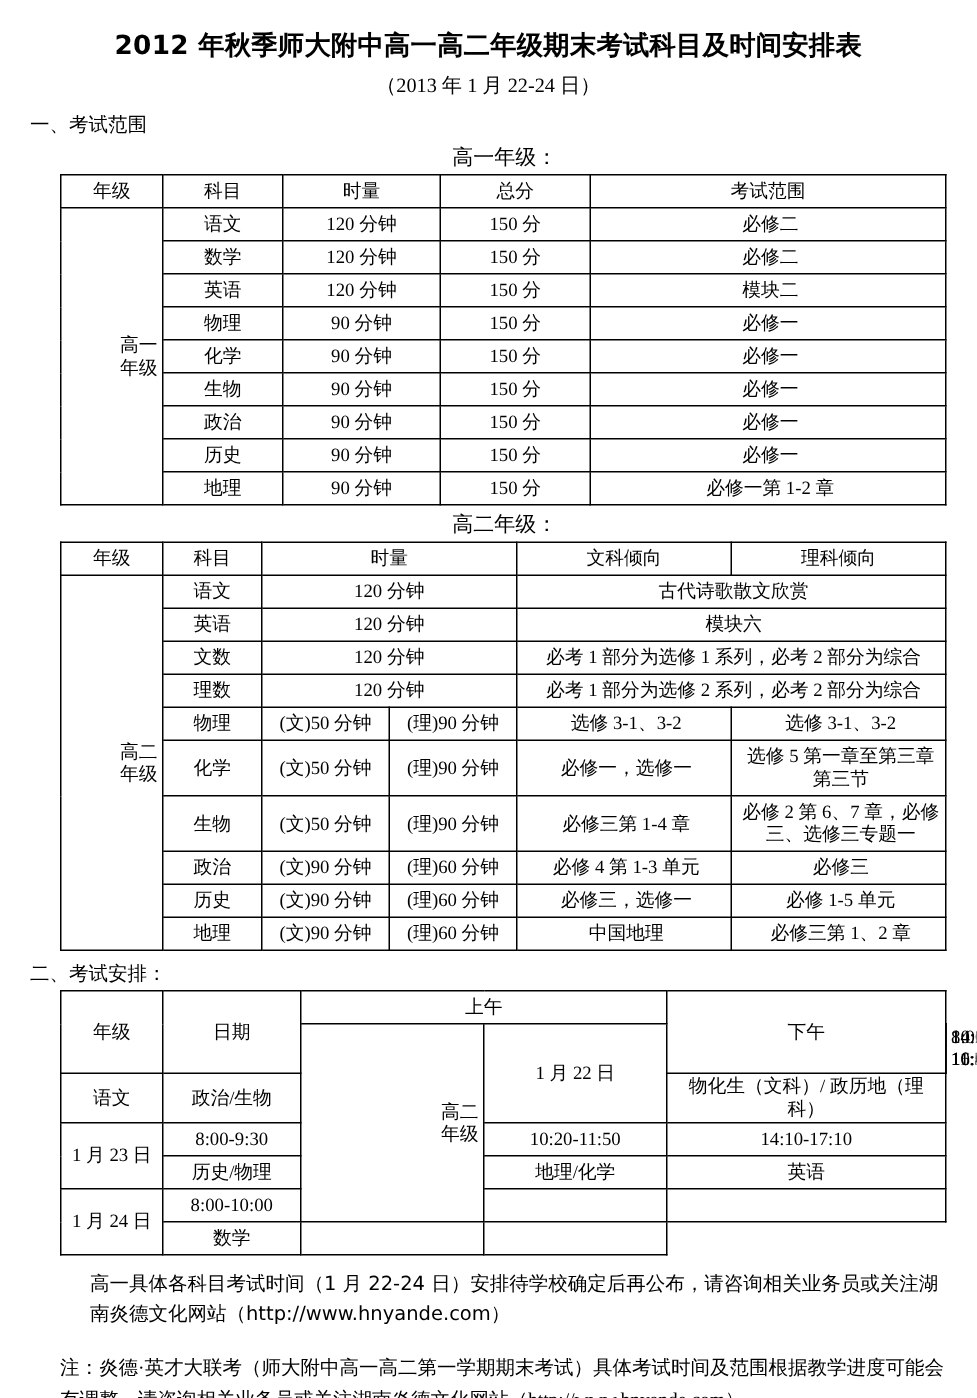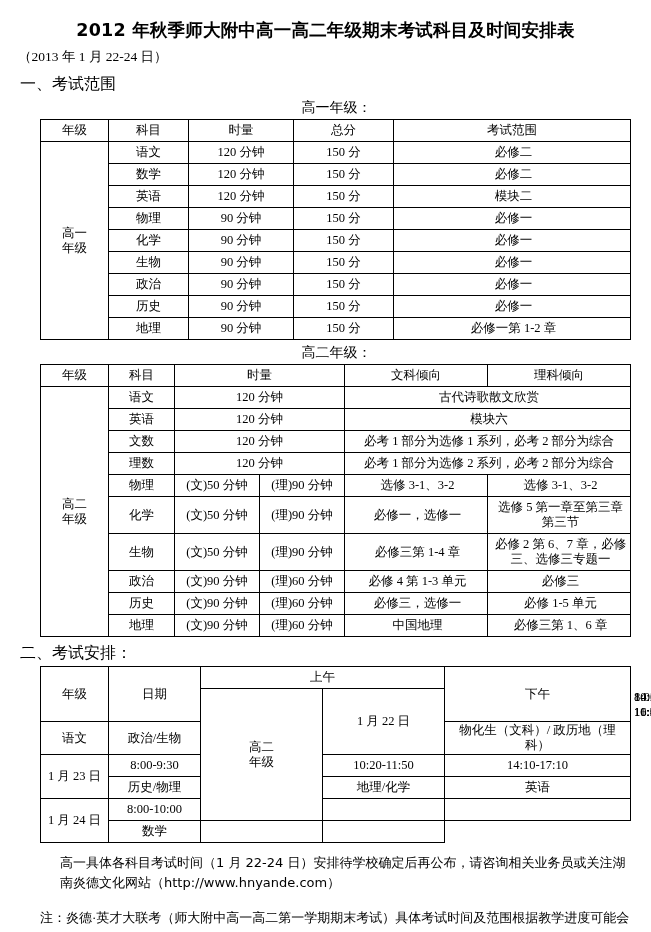--- a/index.html
+++ b/index.html
@@ -24,26 +24,26 @@
   }
   .doc-title {
     text-align: center;
     font-family: "DejaVu Sans", "Liberation Sans", sans-serif;
     font-weight: bold;
     font-size: 17.5px;
     letter-spacing: 0.2px;
     margin: 4px 0 6px 0;
   }
   .doc-subtitle {
-    text-align: left;
+    text-align: center;
     font-size: 13.5px;
     margin: 0 0 8px 0;
   }
   .section-heading {
-    font-size: 16px;
+    font-size: 13px;
     margin: 6px 0 2px 2px;
   }
   .sub-heading {
     font-size: 14px;
     margin: 4px 0 2px 22px;
     text-align: center;
   }
   table.grid {
     border-collapse: collapse;
     margin-left: 22px;
@@ -54,21 +54,21 @@
     font-weight: normal;
     font-size: 12.5px;
     padding: 1px 3px;
     height: 19px;
     line-height: 15px;
     vertical-align: middle;
   }
   .c { text-align: center; }
   .l { text-align: center; padding-left: 6px !important; }
   .vgrade {
-    text-align: center;
+    text-align: right;
     font-size: 13px;
     line-height: 17px;
   }
   
   table.t1 { width: 590px; }
   table.t1 col.g { width: 68px; }
   table.t1 col.s { width: 80px; }
   table.t1 col.t { width: 105px; }
   table.t1 col.p { width: 100px; }
   table.t1 col.r { width: 237px; }
@@ -269,21 +269,21 @@
         <td class="c">(文)90 分钟</td>
         <td class="c">(理)60 分钟</td>
         <td class="l">必修三，选修一</td>
         <td class="l">必修 1-5 单元</td>
       </tr>
       <tr>
         <td class="c">地理</td>
         <td class="c">(文)90 分钟</td>
         <td class="c">(理)60 分钟</td>
         <td class="l">中国地理</td>
-        <td class="l">必修三第 1、6 章</td>
+        <td class="l">必修三第 1、2 章</td>
       </tr>
     </tbody>
   </table>
 
   <div class="section-heading">二、考试安排：</div>
 
   <table class="grid t3">
     <colgroup>
       <col class="g">
         <col class="d">

